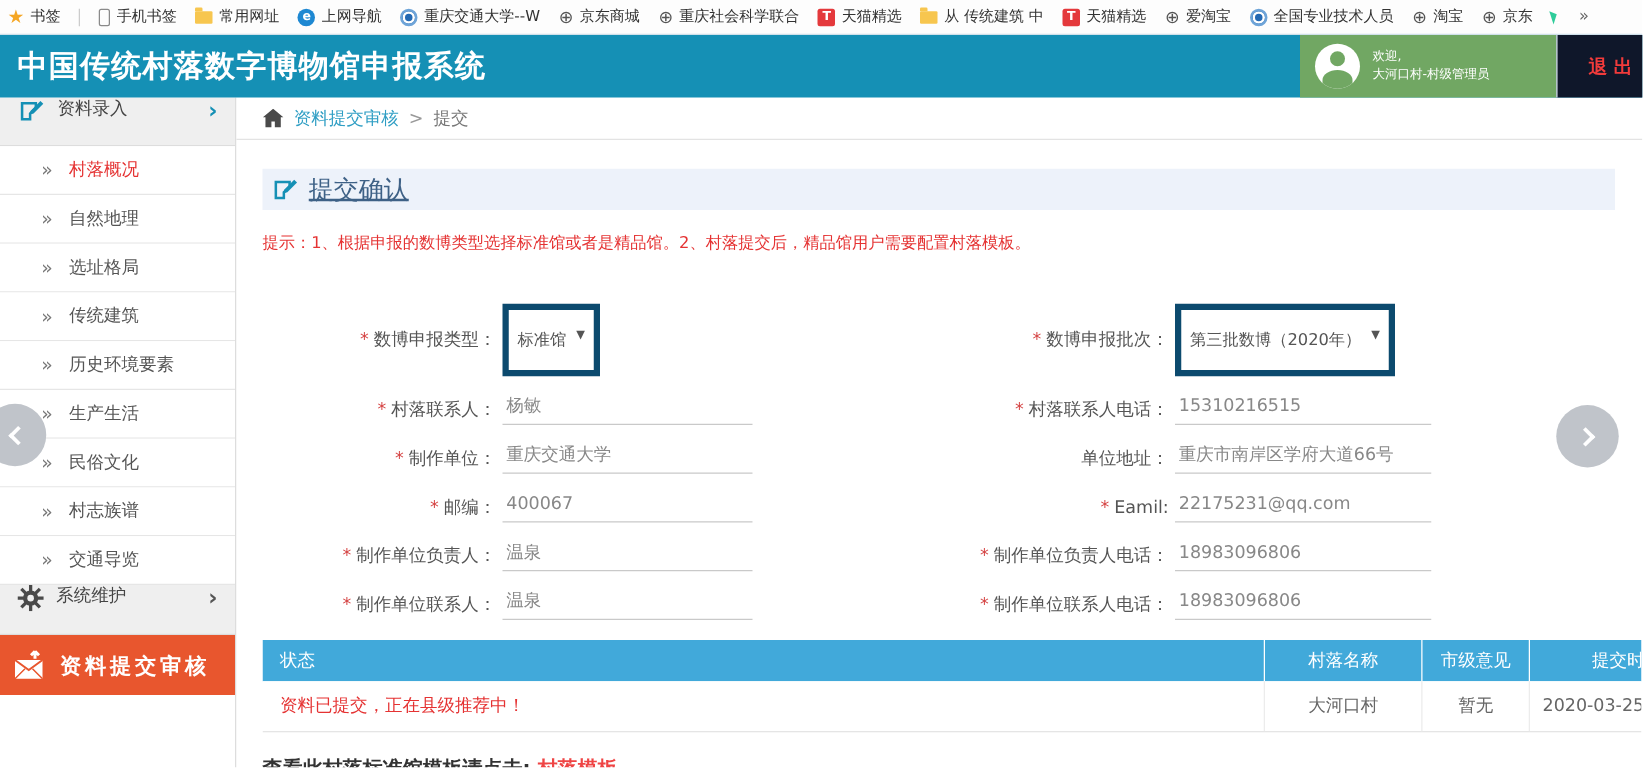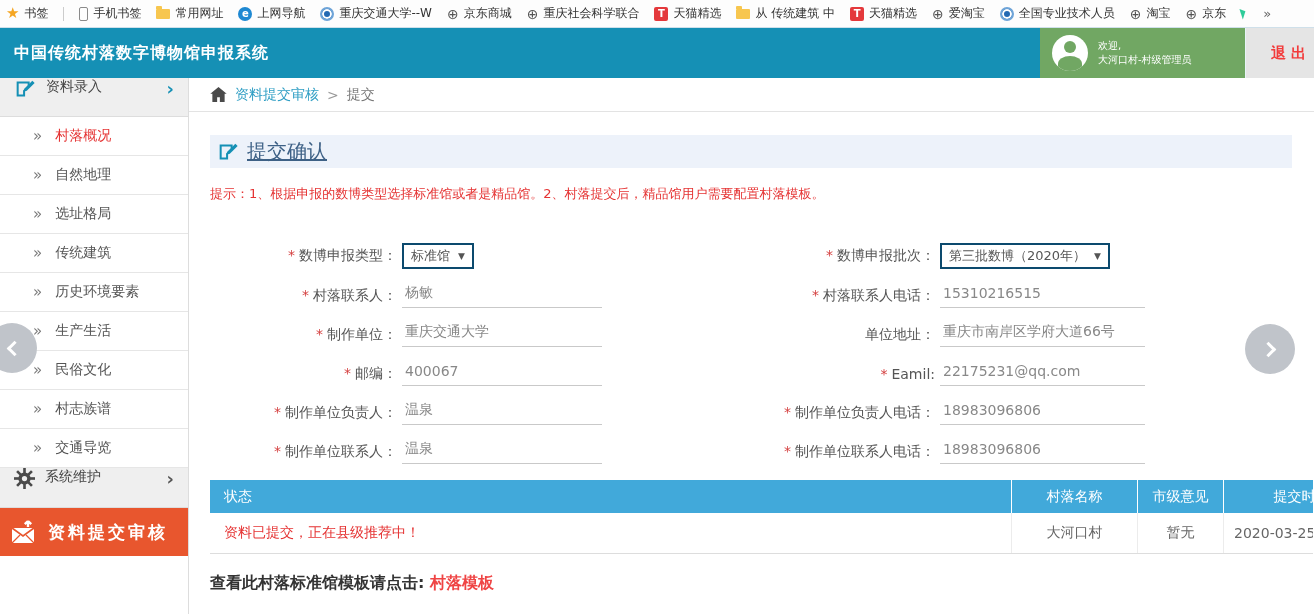--- a/index.html
+++ b/index.html
@@ -23,31 +23,31 @@
                   border:2px solid #6ea4d8; box-shadow:inset 0 0 0 2px #fff; }
   .ic-globe { color:#555; font-size:14px; line-height:1; }
   .ic-tmall { width:14px; height:14px; border-radius:2px; background:#e4393c; color:#fff;
               font-size:10px; font-weight:bold; display:flex; align-items:center; justify-content:center; }
   .ic-cursor { width:0; height:0; border-left:5px solid #2ecc9a; border-top:4px solid transparent;
                border-bottom:7px solid transparent; transform:rotate(-18deg); }
   .bm-overflow { color:#666; font-size:13px; margin-left:2px; cursor:pointer; }
 
   
   .app-header { position:relative; height:50px; background:#1590b5; }
-  .app-title { line-height:50px; padding-left:14px; color:#fff; font-size:16px; font-weight:600;
+  .app-title { line-height:50px; padding-left:14px; color:#fff; font-size:24px; font-weight:600;
                letter-spacing:1px; }
   .user-area { position:absolute; top:0; right:69px; width:205px; height:50px; background:#71a763;
                display:flex; align-items:center; gap:10px; padding-left:12px; }
   .avatar { width:36px; height:36px; border-radius:50%; background:#fff; position:relative; overflow:hidden; }
   .avatar::before { content:""; position:absolute; top:6px; left:12px; width:12px; height:12px;
                     border-radius:50%; background:#71a763; }
   .avatar::after { content:""; position:absolute; top:21px; left:6px; width:24px; height:16px;
                    border-radius:50% 50% 0 0; background:#71a763; }
   .welcome { color:#fff; font-size:10px; line-height:1.45; }
-  .logout { position:absolute; top:0; right:0; width:69px; height:50px; background:#e5e5e5;
+  .logout { position:absolute; top:0; right:0; width:69px; height:50px; background:#0f172a;
             border-left:1px solid #e8f4f8; color:#f23b3b; font-size:15px; font-weight:bold;
             display:flex; align-items:center; justify-content:center; cursor:pointer;padding-left:17px; }
 
   
   .main { display:flex; height:536px; }
   .sidebar { width:189px; min-width:189px; border-right:1px solid #ddd; background:#fff; }
   .menu-header { height:39px; background:#efefef; border-bottom:1px solid #ddd;
                  display:flex; align-items:flex-start; padding:0 14px; gap:10px; cursor:pointer; }
   .menu-header .mh-label { font-size:14px; color:#444; flex:1; }
   .mh-chev { color:#1590b5; font-size:18px; font-weight:bold; }
@@ -75,22 +75,22 @@
 
   
   .form-grid { margin-top:40px; display:grid; grid-template-columns:192px 200px 338px 205px;
                row-gap:14px; align-items:center; }
   .flabel { text-align:right; font-size:14px; color:#555; padding-right:5px; white-space:nowrap; }
   .req { color:#d43f3f; margin-right:4px; }
   .fvalue { border:none; border-bottom:1px solid #c9c9c9; font-size:14px; color:#888;
             padding:2px 0 6px 3px; width:100%; background:transparent;
             font-family:"DejaVu Sans","Liberation Sans",sans-serif; outline:none; }
   .fcell-plain { display:flex; align-items:center; }
-  .select { display:inline-flex; align-items:center; gap:8px; border:2px solid #0c4a6e;
-            padding:2px 7px; font-size:13px; color:#555; background:#fff; cursor:pointer; }
+  .select { display:inline-flex; align-items:flex-start; gap:8px; border:5px solid #0c4a6e;
+            padding:15px 7px; font-size:13px; color:#555; background:#fff; cursor:pointer; }
   .select .arrow { font-size:9px; color:#555; }
 
   
   .tbl-wrap { margin-top:16px; overflow:hidden; width:1103px; }
   .tbl { display:flex; flex-direction:column; min-width:1160px; }
   .tbl-head { display:flex; background:#41a9da; color:#fff; font-size:14px; height:33px; }
   .th { display:flex; align-items:center; border-right:1px solid #fff; }
   .th.c, .td.c { justify-content:center; }
   .td { display:flex; align-items:center; border-right:1px solid #ececec; }
   .w-name { width:126px; min-width:126px; }

